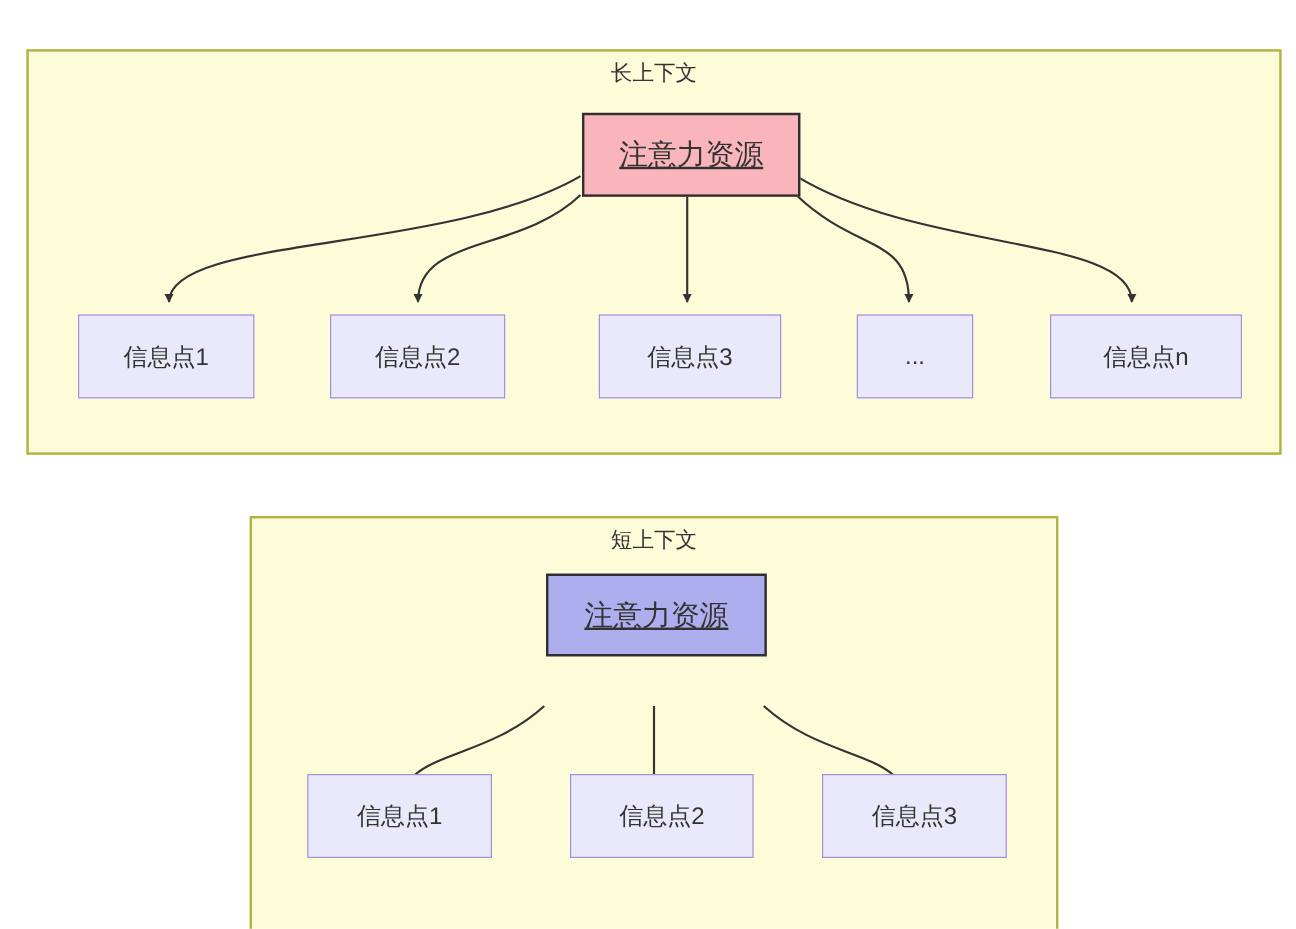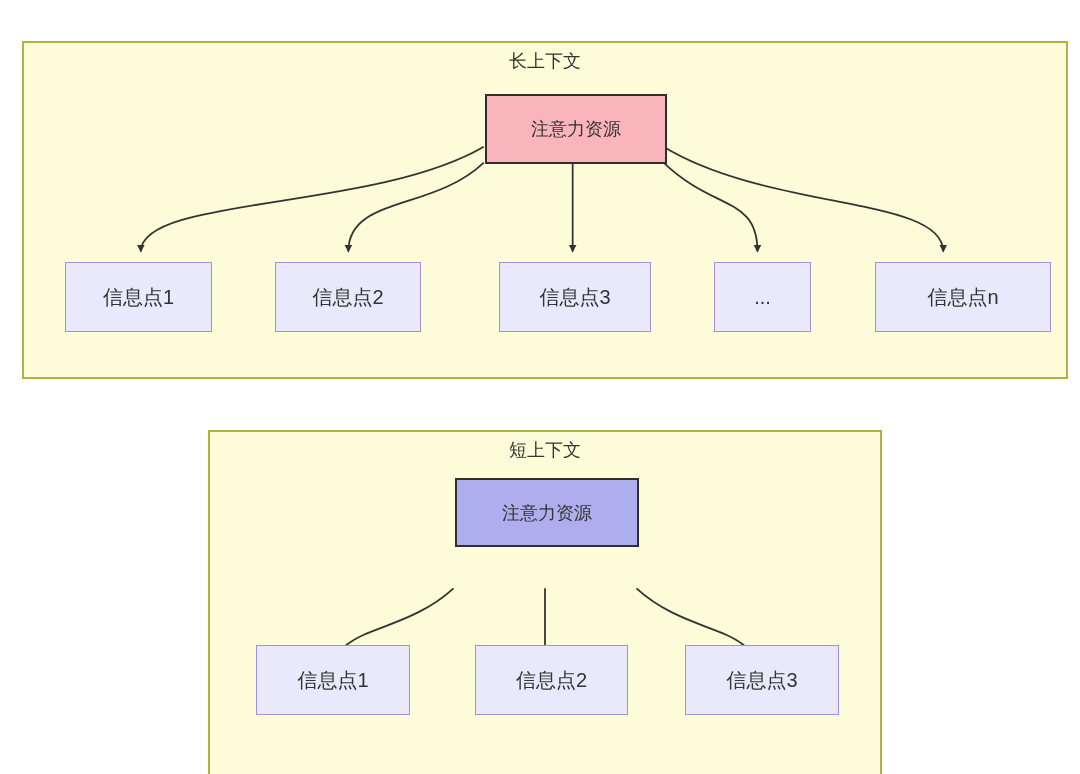--- a/index.html
+++ b/index.html
@@ -26,38 +26,38 @@
   .container.short{left:208px;top:430px;width:674px;height:418px;}
   .group-title{
     position:absolute;top:6px;left:0;right:0;
     text-align:center;font-size:18px;line-height:24px;color:var(--text);
   }
   .arrows{position:absolute;left:0;top:0;width:100%;height:100%;pointer-events:none;}
   .attention-box{
     position:absolute;
     border:2.5px solid var(--attention-border);
     display:flex;align-items:center;justify-content:center;
-    font-size:18px;color:var(--text);
+    font-size:24px;color:var(--text);text-decoration:underline;
   }
   .long .attention-box{left:461px;top:51px;width:182px;height:70px;background:var(--long-attention-fill);}
   .short .attention-box{left:245px;top:46px;width:184px;height:69px;background:var(--short-attention-fill);}
   .info-box{
     position:absolute;height:70px;
     background:var(--info-fill);
     border:1.5px solid var(--info-border);
     display:flex;align-items:center;justify-content:center;
     font-size:20px;color:var(--text);
   }
   .long .info-box{top:219px;}
   .short .info-box{top:213px;}
   .long .b1{left:41px;width:147px;}
   .long .b2{left:251px;width:146px;}
   .long .b3{left:475px;width:152px;}
   .long .b4{left:690px;width:97px;}
-  .long .b5{left:851px;width:176px;}
+  .long .b5{left:851px;width:160px;}
   .short .c1{left:46px;width:154px;}
   .short .c2{left:265px;width:153px;}
   .short .c3{left:475px;width:154px;}
   .arrow-path{fill:none;stroke:var(--arrow);stroke-width:1.8px;}
 </style>
 </head>
 <body>
 
 <div class="canvas">
 

